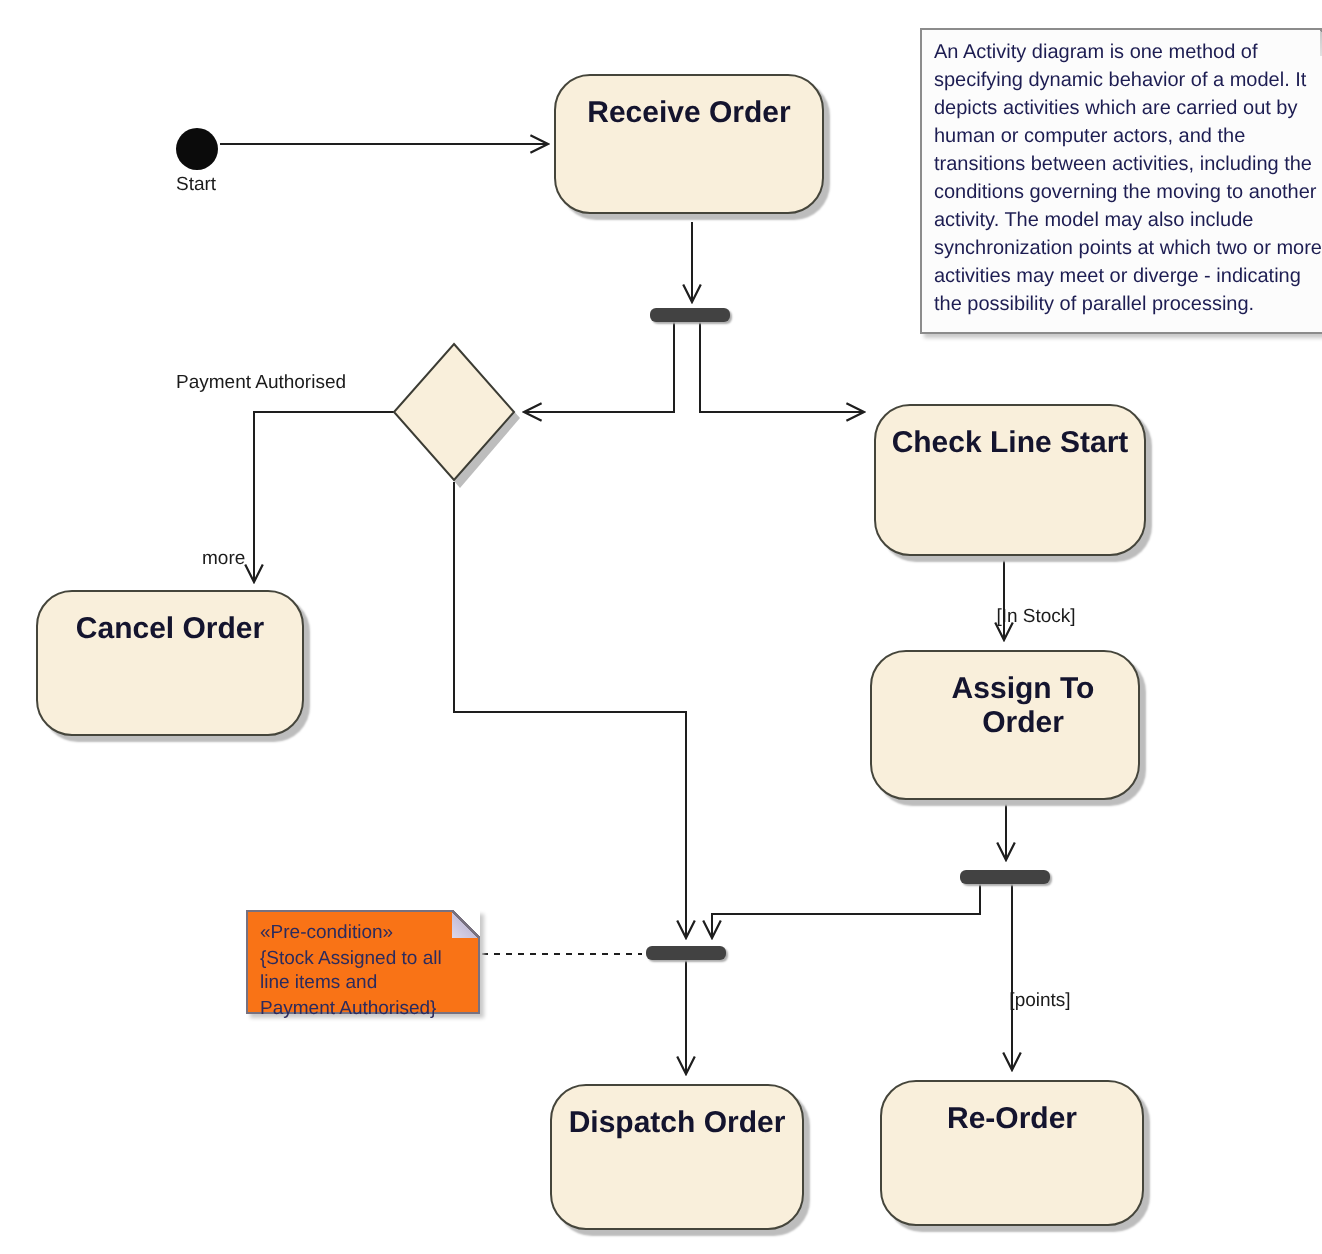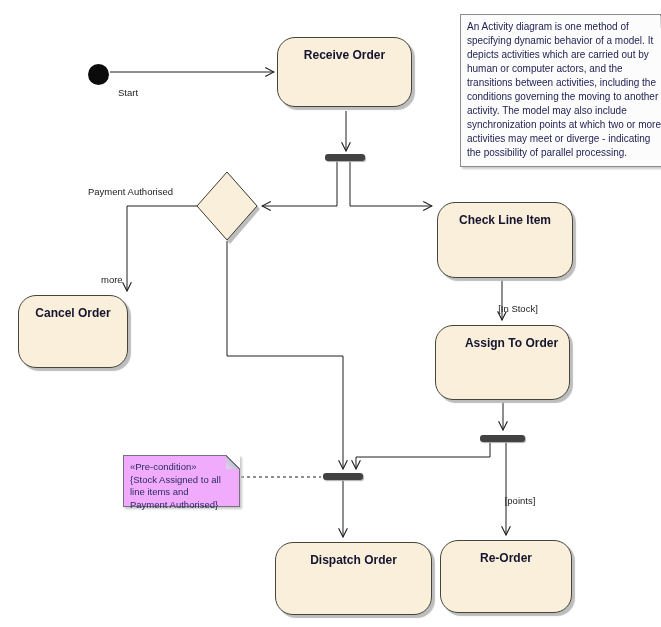--- a/index.html
+++ b/index.html
@@ -14,21 +14,21 @@
 
   .activity {
     position: absolute;
     background: #F9EFDB;
     border: 1px solid #45453B;
     border-radius: 18px;
     box-shadow: 3px 3px 1px #BDBDBD;
     box-sizing: border-box;
     text-align: center;
     padding-top: 10px;
-    font-size: 12px;
+    font-size: 15px;
     font-weight: bold;
     color: #14142E;
   }
   .sync-bar {
     position: absolute;
     height: 7px;
     background: #424242;
     border-radius: 3px;
     box-shadow: 1px 1px 1px #ADADAD;
   }
@@ -62,21 +62,21 @@
   .note .fold {
     position: absolute;
     top: -1px; right: -1px;
     width: 14px; height: 14px;
     background: linear-gradient(to bottom left,
       #ffffff 0%, #ffffff 48%,
       #8C8C8C 48%, #8C8C8C 54%,
       #C7C7C7 54%, #E3E3E3 100%);
   }
   .note.precondition {
-    background: #f0abfc;
+    background: #f97316;
     border-color: #77717F;
     color: #2B2B5E;
   }
   .note.precondition .note-text {
     font-size: 9.5px;
     line-height: 12.5px;
     white-space: pre-line;
   }
   .note.precondition .fold {
     background: linear-gradient(to bottom left,
@@ -110,39 +110,39 @@
       <path d="M506 442 V535" marker-end="url(#arrow)"></path>
       <path d="M343 480 V537" marker-end="url(#arrow)"></path>
       <path d="M241 477 H321" stroke-dasharray="3,3"></path>
     </g>
 
     <polygon points="230,175 260,209 230,244 200,209" fill="#BDBDBD"></polygon>
     <polygon points="227,172 257,206 227,240 197,206" fill="#F9EFDB" stroke="#3C3C34" stroke-width="1"></polygon>
   </svg>
 
   <div class="start-node" style="left:88px; top:64px;"></div>
-  <div class="edge-label" style="left:88px; top:87px;margin-left:30px;">Start</div>
+  <div class="edge-label" style="left:88px; top:87px;">Start</div>
 
   <div class="activity" style="left:277px; top:37px; width:135px; height:70px;">
     <span>Receive Order</span>
   </div>
 
-  <div class="activity" style="left:18px; top:295px; width:110px; height:73px;">
+  <div class="activity" style="left:18px; top:295px; width:134px; height:73px;">
     <span>Cancel Order</span>
   </div>
 
   <div class="activity" style="left:437px; top:202px; width:136px; height:76px;">
-    <span>Check Line Item</span>
+    <span>Check Line Start</span>
   </div>
 
   <div class="activity" style="left:435px; top:325px; width:135px; height:75px;padding-left:18px;">
     <span>Assign To Order</span>
   </div>
 
-  <div class="activity" style="left:275px; top:542px; width:157px; height:73px;">
+  <div class="activity" style="left:275px; top:542px; width:127px; height:73px;">
     <span>Dispatch Order</span>
   </div>
 
   <div class="activity" style="left:440px; top:540px; width:132px; height:73px;">
     <span>Re-Order</span>
   </div>
 
   <div class="sync-bar" style="left:325px; top:154px; width:40px;"></div>
   <div class="sync-bar" style="left:480px; top:435px; width:45px;"></div>
   <div class="sync-bar" style="left:323px; top:473px; width:40px;"></div>

